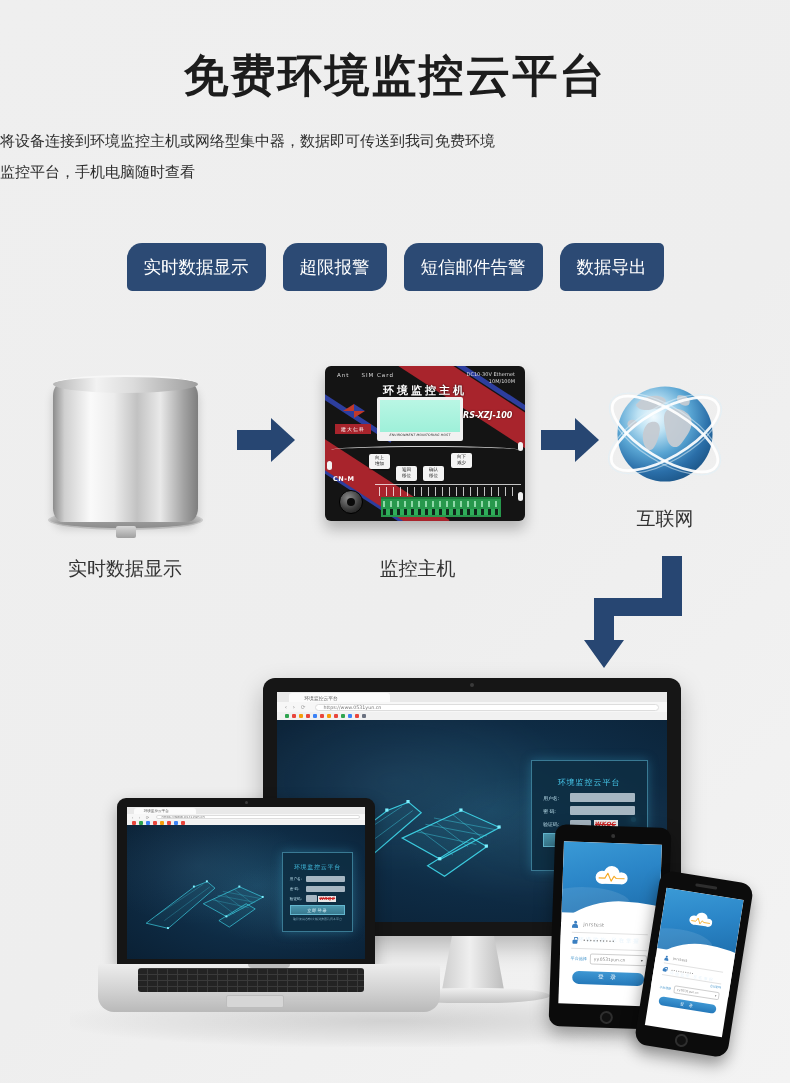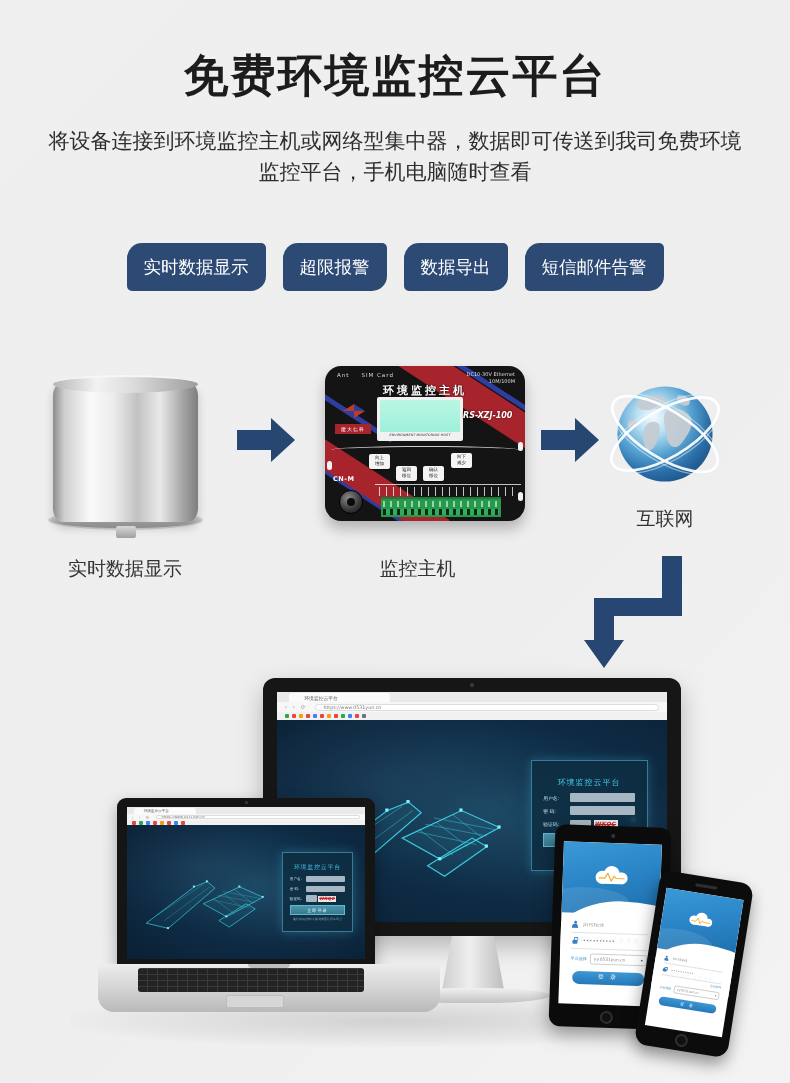--- a/index.html
+++ b/index.html
@@ -7,22 +7,22 @@
   .page {
     position:relative; width:790px; height:1083px; margin:0 auto;
     background:linear-gradient(135deg,#efefef 0%,#eeeeee 55%,#f3f3f3 100%);
     overflow:hidden;
     font-family:"DejaVu Sans","Liberation Sans",sans-serif;
     color:#222;
   }
   
   .hero-title { position:absolute; top:46px; left:0; width:100%; text-align:center;
     font-size:45px; font-weight:bold; color:#1c1c1c; letter-spacing:2px; }
-  .hero-desc { position:absolute; top:126px; left:0; width:100%; text-align:center;
-    font-size:21px; color:#2e2e2e; line-height:31px; }
+  .hero-desc { position:absolute; top:126px; left:0; width:100%; 
+    font-size:15px; color:#2e2e2e; line-height:31px; }
   
   .tags { position:absolute; top:243px; left:0; width:100%;
     display:flex; justify-content:center; gap:17px; }
   .tag { background:#2c4a74; color:#fff; font-size:17.5px; padding:12px 17px;
     border-radius:15px 5px 15px 5px; white-space:nowrap; }
   
   .caption { position:absolute; text-align:center; font-size:19px; color:#333; }
   
   .sensor { position:absolute; left:48px; top:372px; width:155px; height:165px; }
   .sensor-body { position:absolute; left:5px; top:10px; width:145px; height:140px;
@@ -40,21 +40,21 @@
     background:linear-gradient(#d8d8d8,#9f9f9f); border-radius:2px; }
   
   .arrow-right { position:absolute; width:58px; height:44px; }
   .arrow-right .bar { position:absolute; left:0; top:12px; width:34px; height:20px; background:#274672; }
   .arrow-right .head { position:absolute; left:34px; top:0; width:0; height:0;
     border-left:24px solid #274672; border-top:22px solid transparent; border-bottom:22px solid transparent; }
   .arrow1 { left:237px; top:418px; }
   .arrow2 { left:541px; top:418px; }
   
   .host { position:absolute; left:325px; top:366px; width:200px; height:155px;
-    background:#141414; border-radius:16px; overflow:hidden;
+    background:#141414; border-radius:6px; overflow:hidden;
     box-shadow:0 8px 14px rgba(0,0,0,.25); font-weight:normal; }
   .host .stripe { position:absolute; background:#a8242c; }
   .stripe-tr { right:-38px; top:14px; width:185px; height:30px; transform:rotate(33deg); }
   .stripe-bl { left:-48px; bottom:26px; width:180px; height:26px; transform:rotate(33deg); }
   .host .blue-line { position:absolute; background:#2d3e9e; height:5px; transform:rotate(33deg); }
   .blue-tr { right:-38px; top:4px; width:185px; }
   .blue-bl { left:-28px; bottom:14px; width:160px; }
   .blue-tl { left:-62px; top:34px; width:140px; }
   .host-top-left { position:absolute; left:12px; top:6px; font-size:5.5px; color:#ddd; letter-spacing:1px; display:flex; gap:12px; }
   .host-top-right { position:absolute; right:10px; top:5px; font-size:5px; color:#ddd; text-align:right; line-height:7px; }
@@ -228,22 +228,22 @@
 
   <div class="hero-title">免费环境监控云平台</div>
   <div class="hero-desc">
     <div>将设备连接到环境监控主机或网络型集中器，数据即可传送到我司免费环境</div>
     <div>监控平台，手机电脑随时查看</div>
   </div>
 
   <div class="tags">
     <div class="tag">实时数据显示</div>
     <div class="tag">超限报警</div>
+    <div class="tag">短信邮件告警</div>
     <div class="tag">数据导出</div>
-    <div class="tag">短信邮件告警</div>
   </div>
 
   <div class="sensor">
     <div class="sensor-rim"></div>
     <div class="sensor-body"></div>
     <div class="sensor-top"></div>
     <div class="sensor-foot"></div>
   </div>
   <div class="caption sensor-caption">实时数据显示</div>
 

